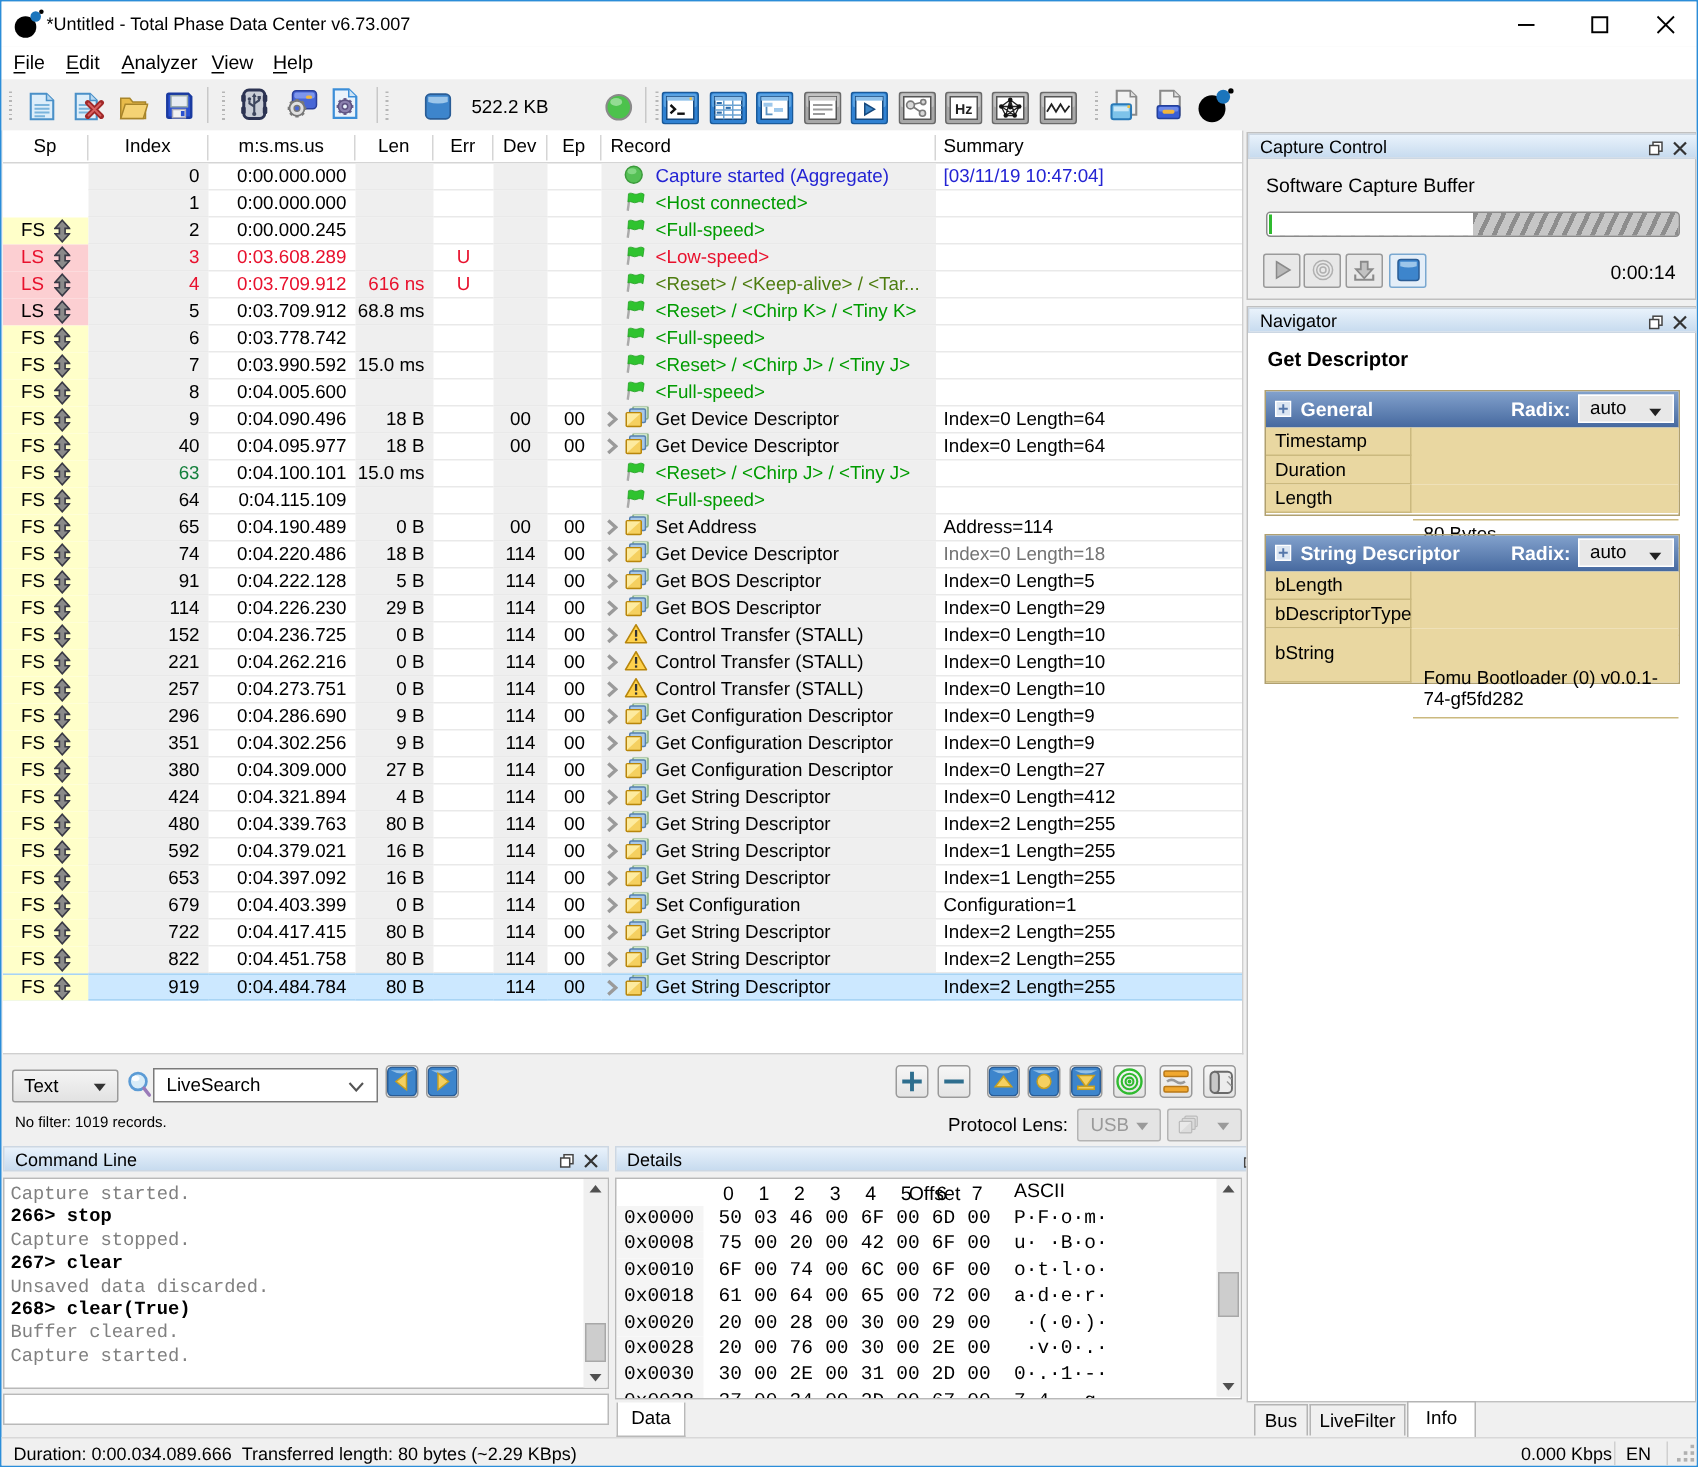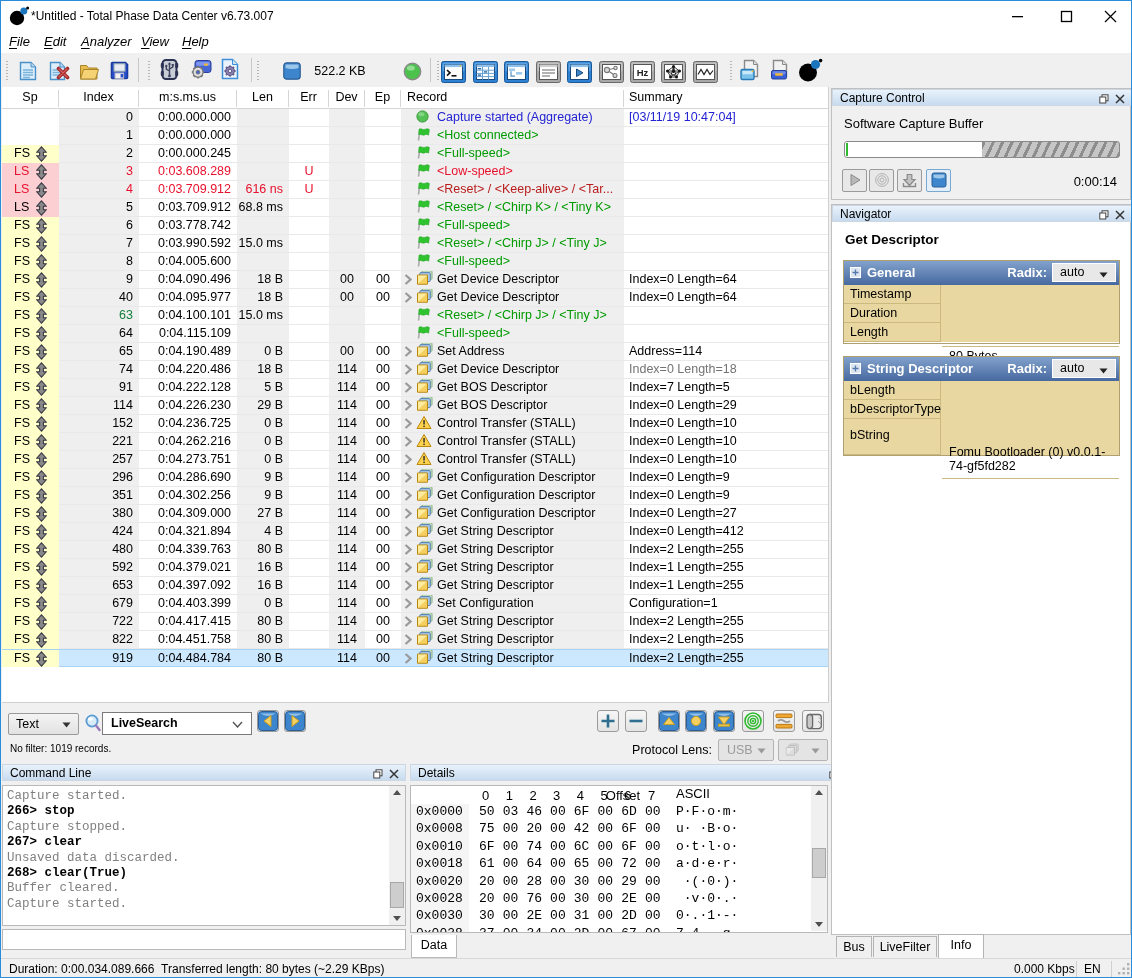--- a/index.html
+++ b/index.html
@@ -2,21 +2,21 @@
 <html><head><meta charset="utf-8">
 <style>
 * {margin:0;padding:0;box-sizing:border-box;}
 body {width:1132px;height:978px;font-family:"Liberation Sans",sans-serif;overflow:hidden;background:#f0f0f0;}
 #win {position:absolute;top:0;left:0;width:1132px;height:978px;border:1px solid #2b8dd9;background:#f0f0f0;overflow:hidden;}
 #title {position:absolute;left:0;top:0;width:100%;height:30px;background:#fff;}
 #title .txt {position:absolute;left:30px;top:8px;font-size:12px;color:#000;}
 #logo {position:absolute;left:8px;top:5px;}
 .wbtn {position:absolute;top:0;width:45px;height:30px;}
 #menu {position:absolute;left:0;top:30px;width:100%;height:22px;background:#fff;font-size:13px;}
-#menu span {position:absolute;top:3px;font-style:italic;}
+#menu span {position:absolute;top:3px;}
 #menu u {text-decoration:underline;text-underline-offset:2px;}
 #tbar {position:absolute;left:0;top:52px;width:100%;height:34px;background:#f0f0f0;}
 .grip {position:absolute;top:8px;width:2px;height:19px;background-image:repeating-linear-gradient(#b6b6b6 0 1px,transparent 1px 3px);}
 .tsep {position:absolute;top:5px;width:1px;height:24px;background:#c8c8c8;}
 .tico {position:absolute;top:6px;}
 .wtile {position:absolute;top:8px;}
 #tbl {position:absolute;left:1px;top:86px;width:827px;height:616px;background:#fff;border-bottom:1px solid #cfcfcf;border-right:1px solid #cfcfcf;overflow:hidden;}
 #thead {position:absolute;left:0;top:0;width:826px;height:22px;background:#fff;border-bottom:1px solid #d5d5d5;font-size:12.5px;}
 #thead .h {position:absolute;top:3px;height:17px;border-right:1px solid #d5d5d5;text-align:center;color:#000;}
 .trow {position:absolute;left:0;height:18px;width:826px;font-size:12.5px;line-height:17px;}
@@ -33,21 +33,21 @@
 .c6 {left:363px;width:36px;}
 .c7 {left:399px;width:223px;background:#efefef;}
 .c8 {left:622px;width:204px;padding-left:5px;}
 .trow.sel .c1,.trow.sel .c3,.trow.sel .c5,.trow.sel .c7 {background:#cce8ff;}
 .ud {position:absolute;left:34px;top:1px;}
 .chv {display:inline-block;width:15px;padding-left:3px;vertical-align:middle;}
 .ric {display:inline-block;width:21px;vertical-align:middle;margin-top:-3px;}
 .c7 svg {vertical-align:middle;}
 #fbar {position:absolute;left:1px;top:703px;width:826px;height:60px;background:#f0f0f0;}
 .combo {position:absolute;background:linear-gradient(#f4f4f4,#e2e2e2);border:1px solid #9a9a9a;border-radius:2px;font-size:12.5px;line-height:20px;}
-.lsrch {position:absolute;background:#fff;border:1px solid #7a7a7a;font-size:12.5px;line-height:21px;font-weight:bold;}
+.lsrch {position:absolute;background:#fff;border:1px solid #7a7a7a;font-size:12.5px;line-height:21px;}
 .cmbarr {position:absolute;right:7px;top:8px;}
 .dcombo {position:absolute;height:22px;background:#e4e4e4;border:1px solid #b4b4b4;border-radius:2px;font-size:12.5px;line-height:20px;}
 .gbtn {position:absolute;top:6px;height:22px;background:linear-gradient(#f6f6f6,#e4e4e4);border:1px solid #9a9a9a;border-radius:3px;padding:0;text-align:center;}
 .gbtn svg {margin-top:0px;}
 .inbtn {display:inline-block;margin-top:0px;}
 .phead {position:absolute;height:17px;background:linear-gradient(#e9f2fb,#c7dbef);border:1px solid #ccd7e3;font-size:12px;padding:1px 0 0 7px;color:#000;}
 .hbtn {position:absolute;top:3px;}
 #cmdp {position:absolute;left:1px;top:763px;width:404px;height:194px;background:#f0f0f0;}
 #detp {position:absolute;left:409px;top:763px;width:418px;height:194px;background:#f0f0f0;}
 #cmdtxt {position:absolute;left:0px;top:21px;width:404px;height:141px;background:#fff;border:1px solid #b9b9b9;font-family:"Liberation Mono",monospace;font-size:12.5px;padding:3px 0 0 4px;overflow:hidden;}
@@ -388,21 +388,21 @@
             </svg></span></div>
         <div class="c c1 num" style="color:#e8112d">4</div>
         <div class="c c2 num" style="color:#e8112d">0:03.709.912</div>
         <div class="c c3 num" style="color:#e8112d">616 ns</div>
         <div class="c c4 ctr" style="color:#e8112d">U</div>
         <div class="c c5 ctr"></div>
         <div class="c c6 ctr"></div>
         <div class="c c7"><span class="chv"></span><span class="ric"><svg width="16" height="15" viewBox="0 0 16 15">
               <path d="M2.5 13.5 L3.5 6" stroke="#aaa" stroke-width="1.6"></path>
               <path d="M3 2.2 C5 0.8 7 3.4 9.5 2.2 C11.5 1.3 12.6 2 13.4 2.6 L12.6 8.2 C11.5 7.4 10.5 7.0 8.6 7.9 C6.4 9.0 4.6 6.6 2.6 7.6 Z" fill="#2fc32f" stroke="#1d9e1d" stroke-width="0.5"></path>
-            </svg></span><span style="color:#b91c1c">&lt;Reset&gt; / &lt;Keep-alive&gt; / &lt;Tar...</span></div>
+            </svg></span><span style="color:#4d7c0f">&lt;Reset&gt; / &lt;Keep-alive&gt; / &lt;Tar...</span></div>
         <div class="c c8" style="color:#000"></div>
       </div>
 <div class="trow" style="top:112px;">
         <div class="c c0" style="background:#fccfd2;"><span style="color:#000">LS</span><span class="ud"><svg width="11" height="16" viewBox="0 0 11 16">
               <path d="M5.5 0.8 L10.3 6.2 L7.4 6.2 L7.4 9.8 L10.3 9.8 L5.5 15.2 L0.7 9.8 L3.6 9.8 L3.6 6.2 L0.7 6.2 Z" fill="#8a8a8a" stroke="#3a3a46" stroke-width="1.1"></path>
             </svg></span></div>
         <div class="c c1 num" style="color:#000">5</div>
         <div class="c c2 num" style="color:#000">0:03.709.912</div>
         <div class="c c3 num" style="color:#000">68.8 ms</div>
         <div class="c c4 ctr" style="color:#e8112d"></div>
@@ -590,21 +590,21 @@
         <div class="c c6 ctr">00</div>
         <div class="c c7"><span class="chv"><svg width="8" height="11" viewBox="0 0 8 11">
               <path d="M1.5 1 L6.5 5.5 L1.5 10" fill="none" stroke="#9a9a9a" stroke-width="2.2"></path>
             </svg></span><span class="ric"><svg width="17" height="16" viewBox="0 0 17 16">
               <rect x="6" y="0.8" width="10" height="8.5" rx="1" fill="#cfe7cb" stroke="#86ad80"></rect>
               <rect x="3.8" y="2.6" width="10.5" height="9" rx="1" fill="#a8c8e8" stroke="#5580b0"></rect>
               <rect x="1" y="4.6" width="11" height="10.2" rx="1.2" fill="#b8860b"></rect>
               <rect x="2" y="5.6" width="9" height="8.2" fill="#f5d060"></rect>
               <path d="M2 5.6 h9 l-9 8.2 Z" fill="#fdeba0"></path>
             </svg></span><span style="color:#000">Get BOS Descriptor</span></div>
-        <div class="c c8" style="color:#000">Index=7 Length=5</div>
+        <div class="c c8" style="color:#000">Index=0 Length=5</div>
       </div>
 <div class="trow" style="top:310px;">
         <div class="c c0" style="background:#ffffc9;"><span style="color:#000">FS</span><span class="ud"><svg width="11" height="16" viewBox="0 0 11 16">
               <path d="M5.5 0.8 L10.3 6.2 L7.4 6.2 L7.4 9.8 L10.3 9.8 L5.5 15.2 L0.7 9.8 L3.6 9.8 L3.6 6.2 L0.7 6.2 Z" fill="#8a8a8a" stroke="#3a3a46" stroke-width="1.1"></path>
             </svg></span></div>
         <div class="c c1 num" style="color:#000">114</div>
         <div class="c c2 num" style="color:#000">0:04.226.230</div>
         <div class="c c3 num" style="color:#000">29 B</div>
         <div class="c c4 ctr" style="color:#e8112d"></div>
         <div class="c c5 ctr">114</div>

